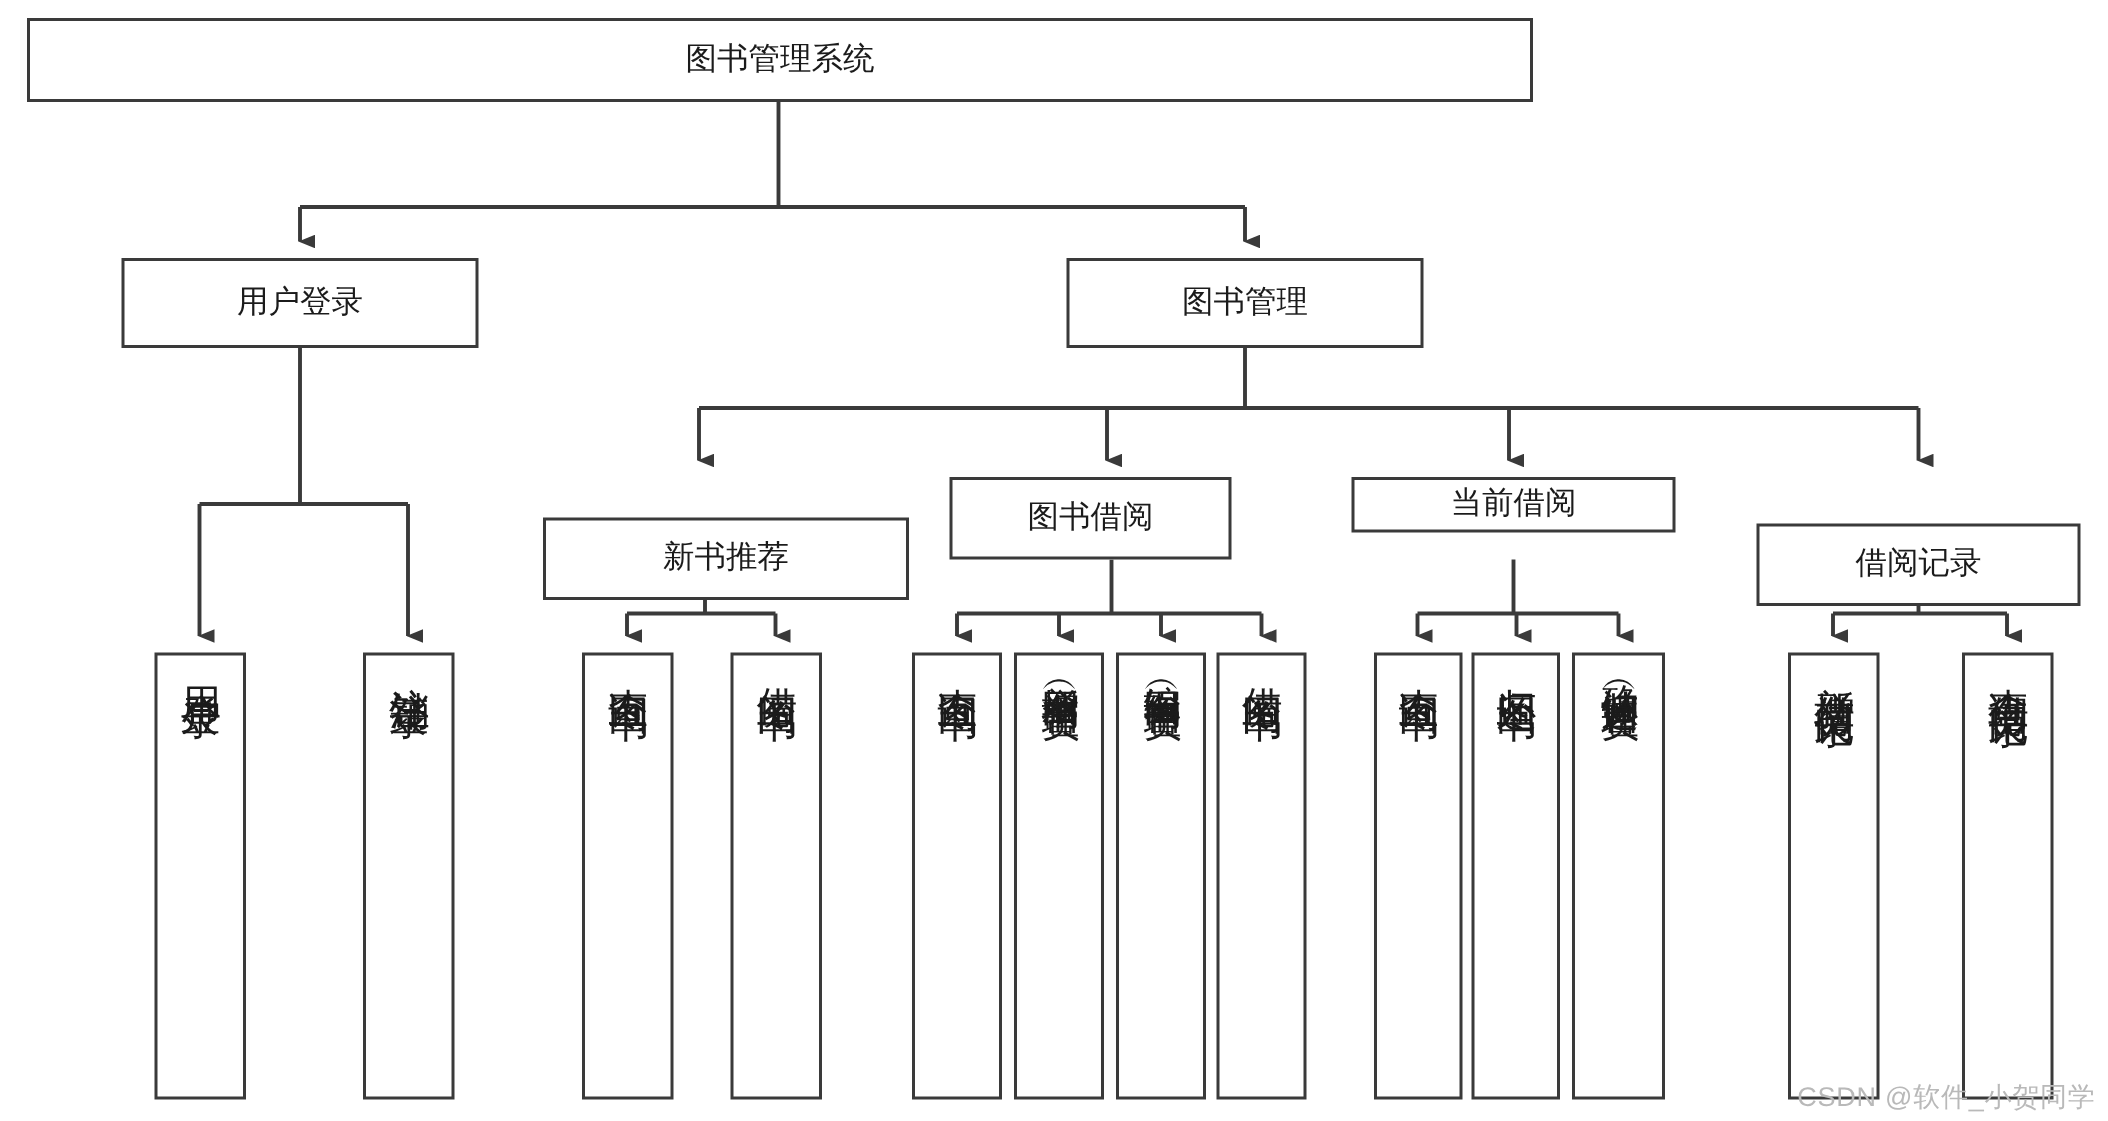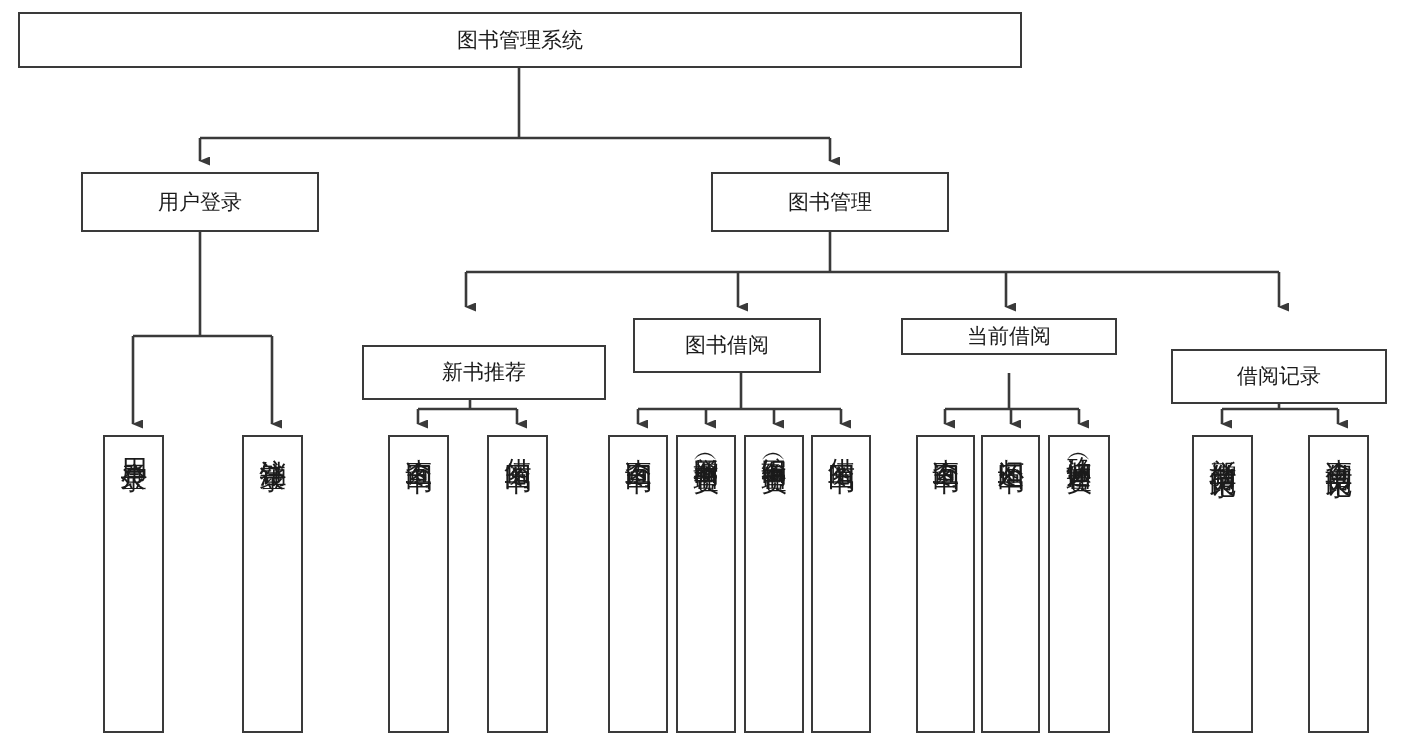--- a/index.html
+++ b/index.html
@@ -176,13 +176,14 @@
         <span class="label">确认归还（管理员）</span>
       </div>
       <div class="node vert" style="left: 1192px; top: 435px; width: 61px; height: 298px;">
         <span class="label">新增借阅记录</span>
       </div>
       <div class="node vert" style="left: 1308px; top: 435px; width: 61px; height: 298px;">
         <span class="label">查询借阅记录</span>
       </div>
     </div>
 
+  <div class="watermark">CSDN @软件_小贺同学</div>
 </div>
 
 </body></html>

